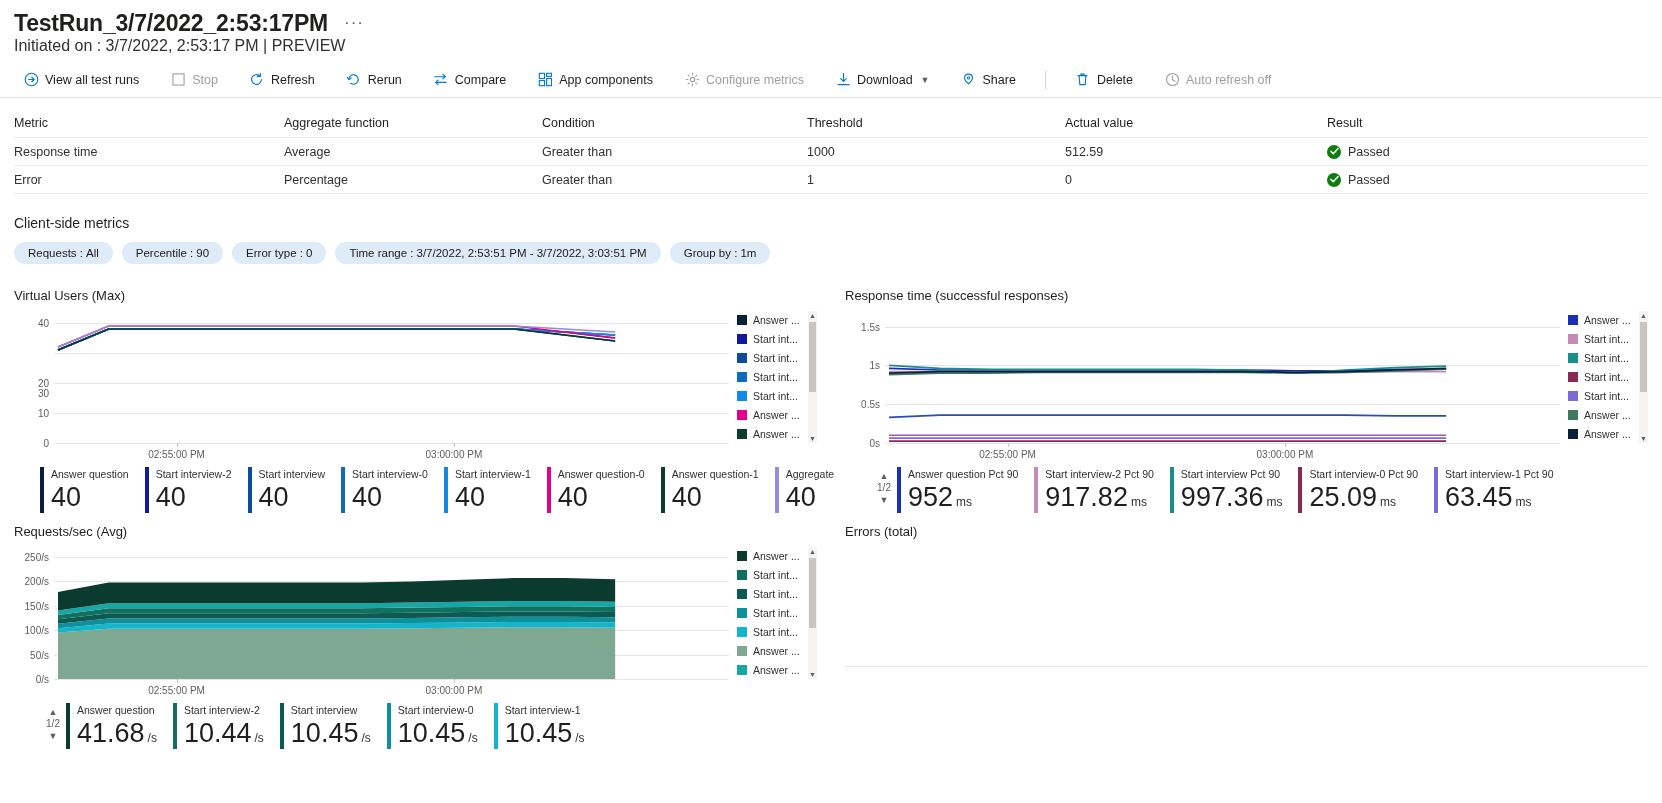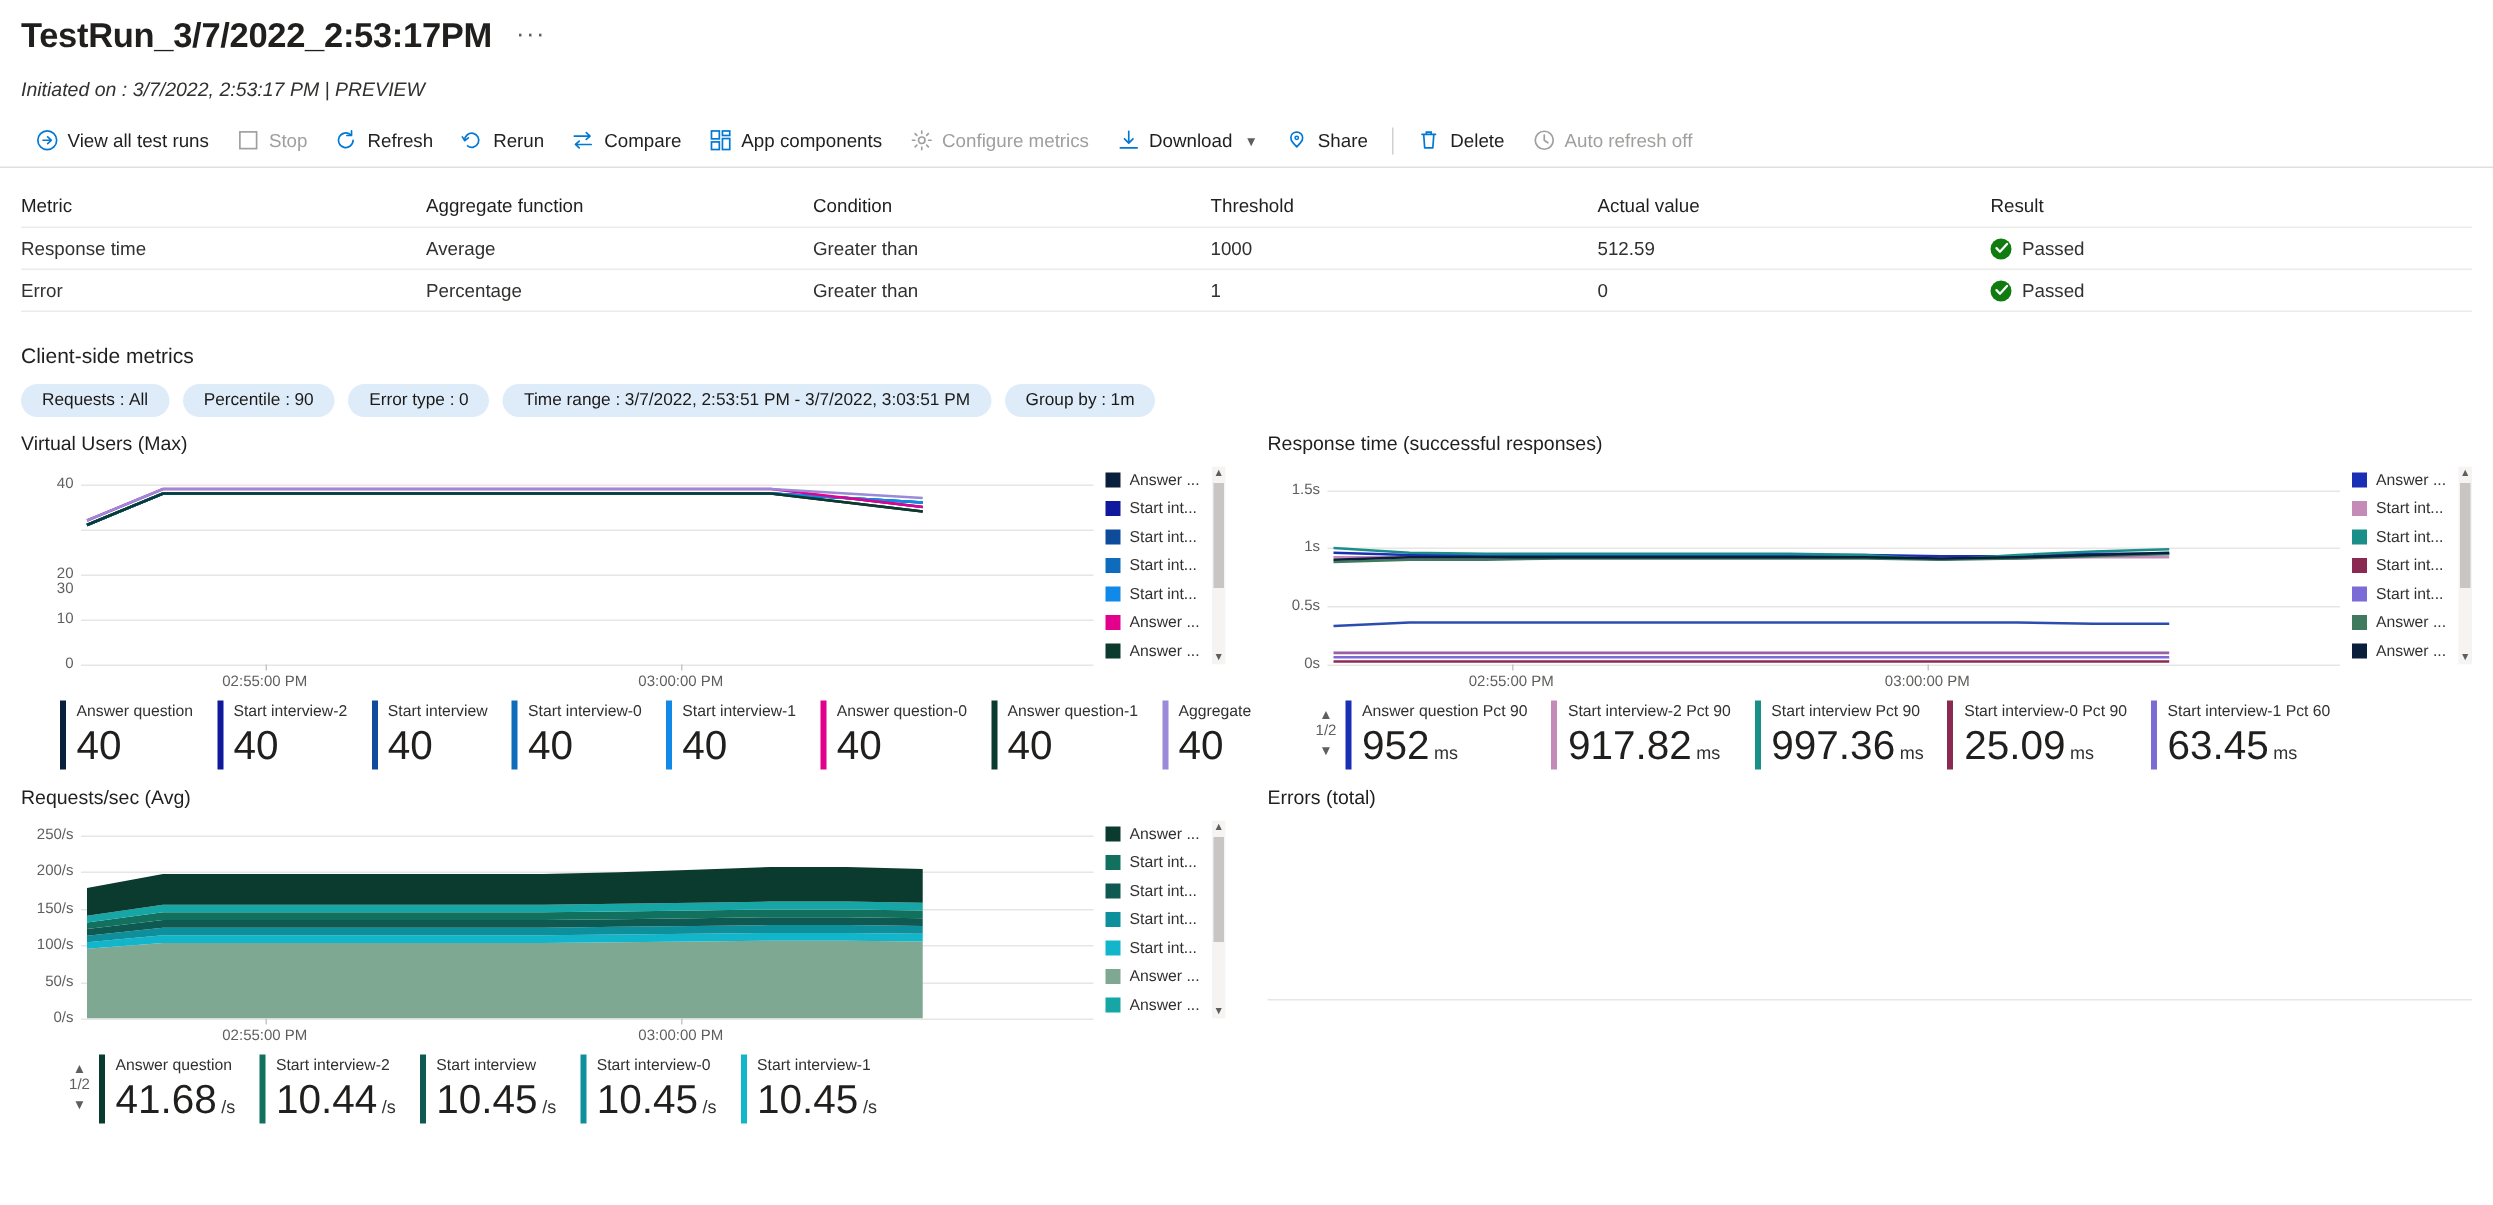--- a/index.html
+++ b/index.html
@@ -18,26 +18,26 @@
   .hdr-title-row { display: flex; align-items: center; gap: 12px; }
   .hdr-title {
     font-size: 23px; font-weight: 600; letter-spacing: -0.2px;
     color: #201f1e; line-height: 30px;
   }
   .hdr-ellipsis {
     font-size: 17px; color: #605e5c; letter-spacing: 1px;
     cursor: pointer; padding: 0 4px; line-height: 14px;
   }
   .hdr-sub {
-    font-size: 13px; color: #323130; margin-top: 14px; line-height: 16px; font-style: italic;
+    font-size: 16px; color: #323130; margin-top: 0; line-height: 16px;
   }
 
   
   .cmdbar {
-    display: flex; align-items: center; gap: 0;
+    display: flex; align-items: center; gap: 13px;
     padding: 0 14px; height: 36px; margin-top: 8px;
     border-bottom: 1px solid #e1dfdd;
   }
   .cmd {
     display: flex; align-items: center; gap: 6px;
     padding: 0 9px; height: 30px; font-size: 12.5px;
     color: #201f1e; cursor: pointer; white-space: nowrap;
     border-radius: 2px;
   }
   .cmd.disabled { color: #a19f9d; cursor: default; }
@@ -550,21 +550,21 @@
             <div class="kpi">
               <div class="kpi-bar" style="background: rgb(138, 42, 82); height: 46px;"></div>
               <div class="kpi-txt">
                 <div class="kpi-name">Start interview-0 Pct 90</div>
                 <div class="kpi-val"><span>25.09</span><span class="kpi-unit">ms</span></div>
               </div>
             </div>
             <div class="kpi">
               <div class="kpi-bar" style="background: rgb(123, 107, 214); height: 46px;"></div>
               <div class="kpi-txt">
-                <div class="kpi-name">Start interview-1 Pct 60</div>
+                <div class="kpi-name">Start interview-1 Pct 90</div>
                 <div class="kpi-val"><span>63.45</span><span class="kpi-unit">ms</span></div>
               </div>
             </div>
           </div>
         </div>
     </div>
     <div class="row">
       <div class="panel" id="panel-2">
           <div class="panel-title">Requests/sec (Avg)</div>
           <div class="chartbox">

